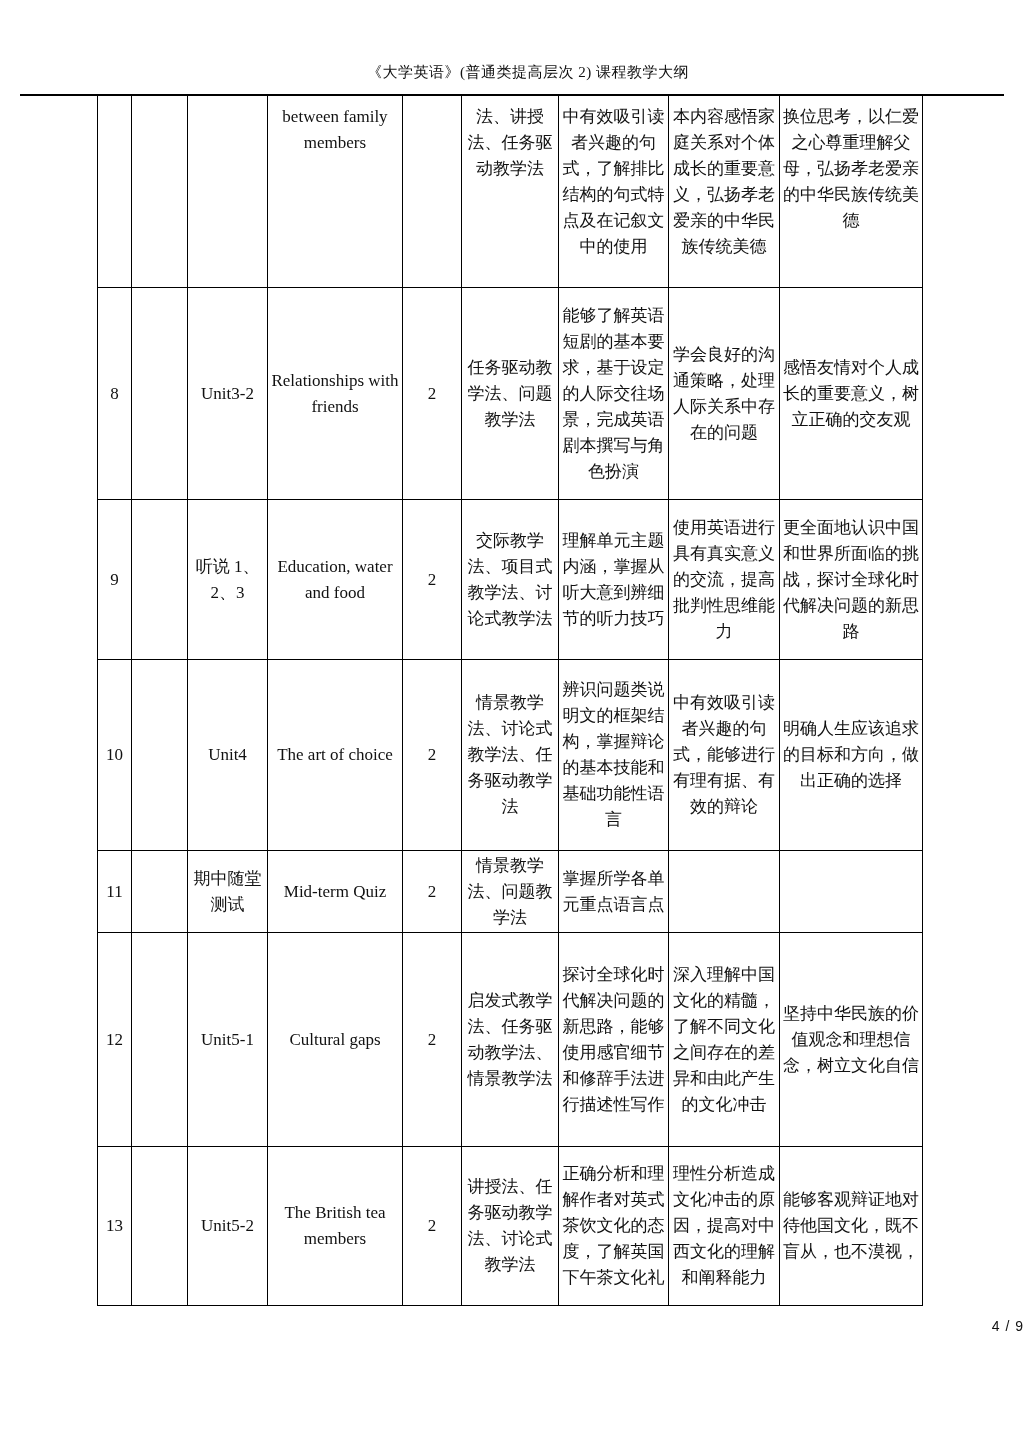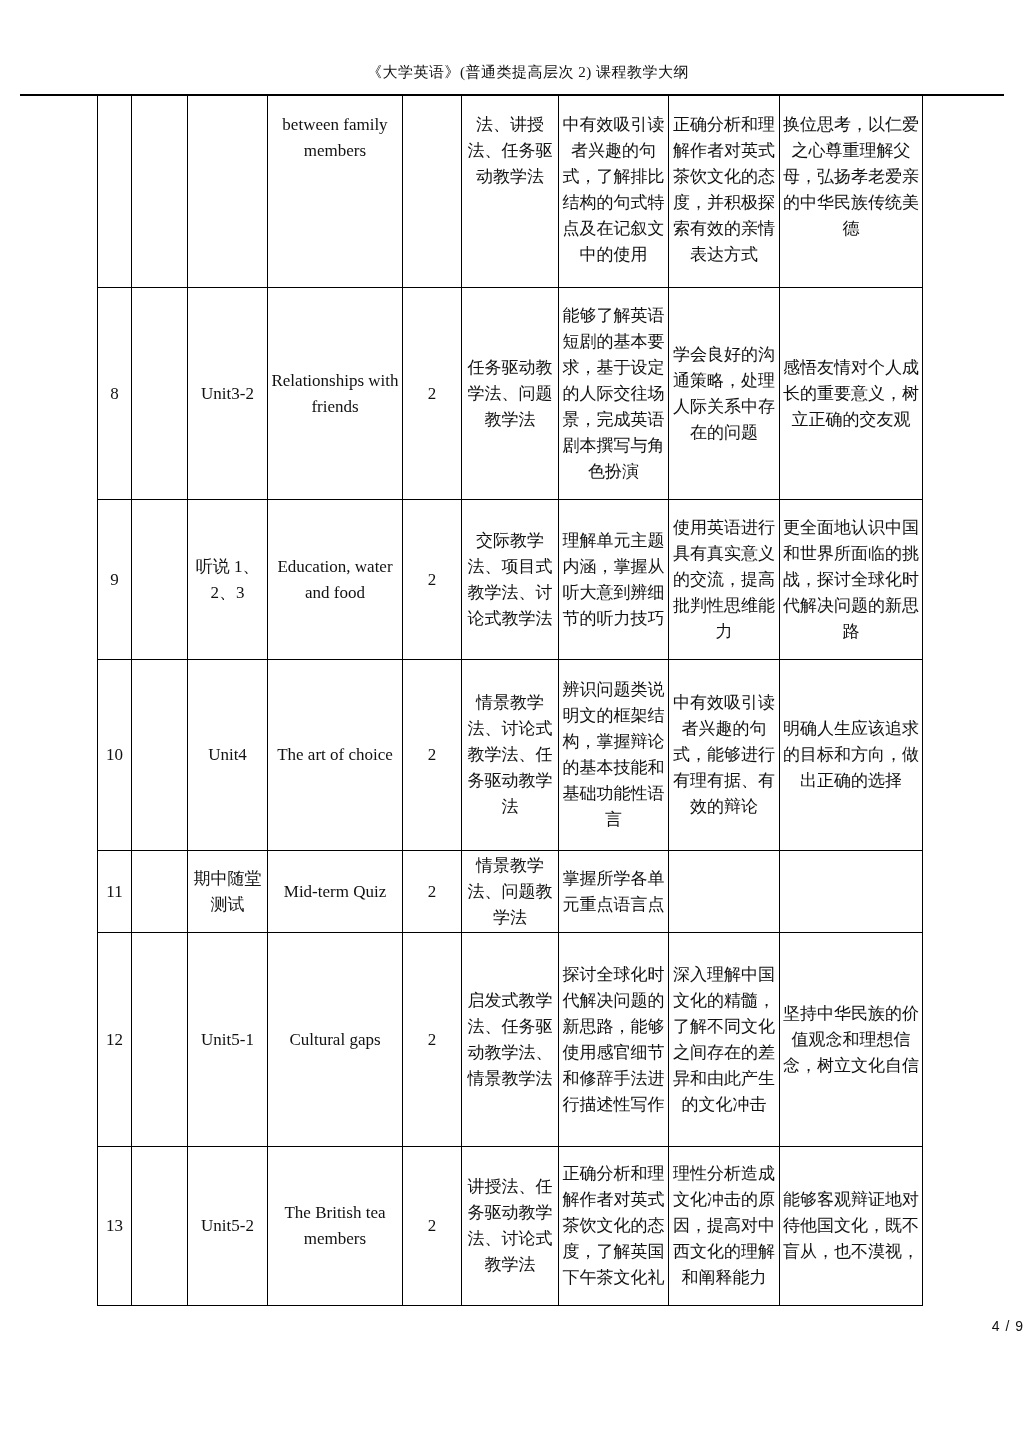--- a/index.html
+++ b/index.html
@@ -31,21 +31,21 @@
     word-break: break-word;
     overflow: hidden;
   }
   tr.r0 { height: 192px; }
   tr.r1 { height: 212px; }
   tr.r2 { height: 160px; }
   tr.r3 { height: 191px; }
   tr.r4 { height: 82px;  }
   tr.r5 { height: 214px; }
   tr.r6 { height: 159px; }
-  tr.cont td { vertical-align: top; padding-top: 16px; }
+  tr.cont td { vertical-align: top; padding-top: 8px; }
   .page-number {
     position: absolute; top: 1318px; left: 0; width: 100%;
     text-align: right; font-size: 14px;
     font-family: "Liberation Sans", "DejaVu Sans", sans-serif;
     letter-spacing: 1px;
   }
 </style>
 </head>
 <body>
 
@@ -66,21 +66,21 @@
   </colgroup>
   <tbody>
     <tr class="r0 cont">
       <td></td>
       <td></td>
       <td></td>
       <td>between family members</td>
       <td></td>
       <td>法、讲授法、任务驱动教学法</td>
       <td>中有效吸引读者兴趣的句式，了解排比结构的句式特点及在记叙文中的使用</td>
-      <td>正确分析和理解作者对英式茶饮文化的态度，并积极探索有效的亲情表达方式</td>
+      <td>本内容感悟家庭关系对个体成长的重要意义，弘扬孝老爱亲的中华民族传统美德</td>
       <td>换位思考，以仁爱之心尊重理解父母，弘扬孝老爱亲的中华民族传统美德</td>
     </tr>
     <tr class="r1">
       <td>8</td>
       <td></td>
       <td>Unit3-2</td>
       <td>Relationships with friends</td>
       <td>2</td>
       <td>任务驱动教学法、问题教学法</td>
       <td>能够了解英语短剧的基本要求，基于设定的人际交往场景，完成英语剧本撰写与角色扮演</td>

